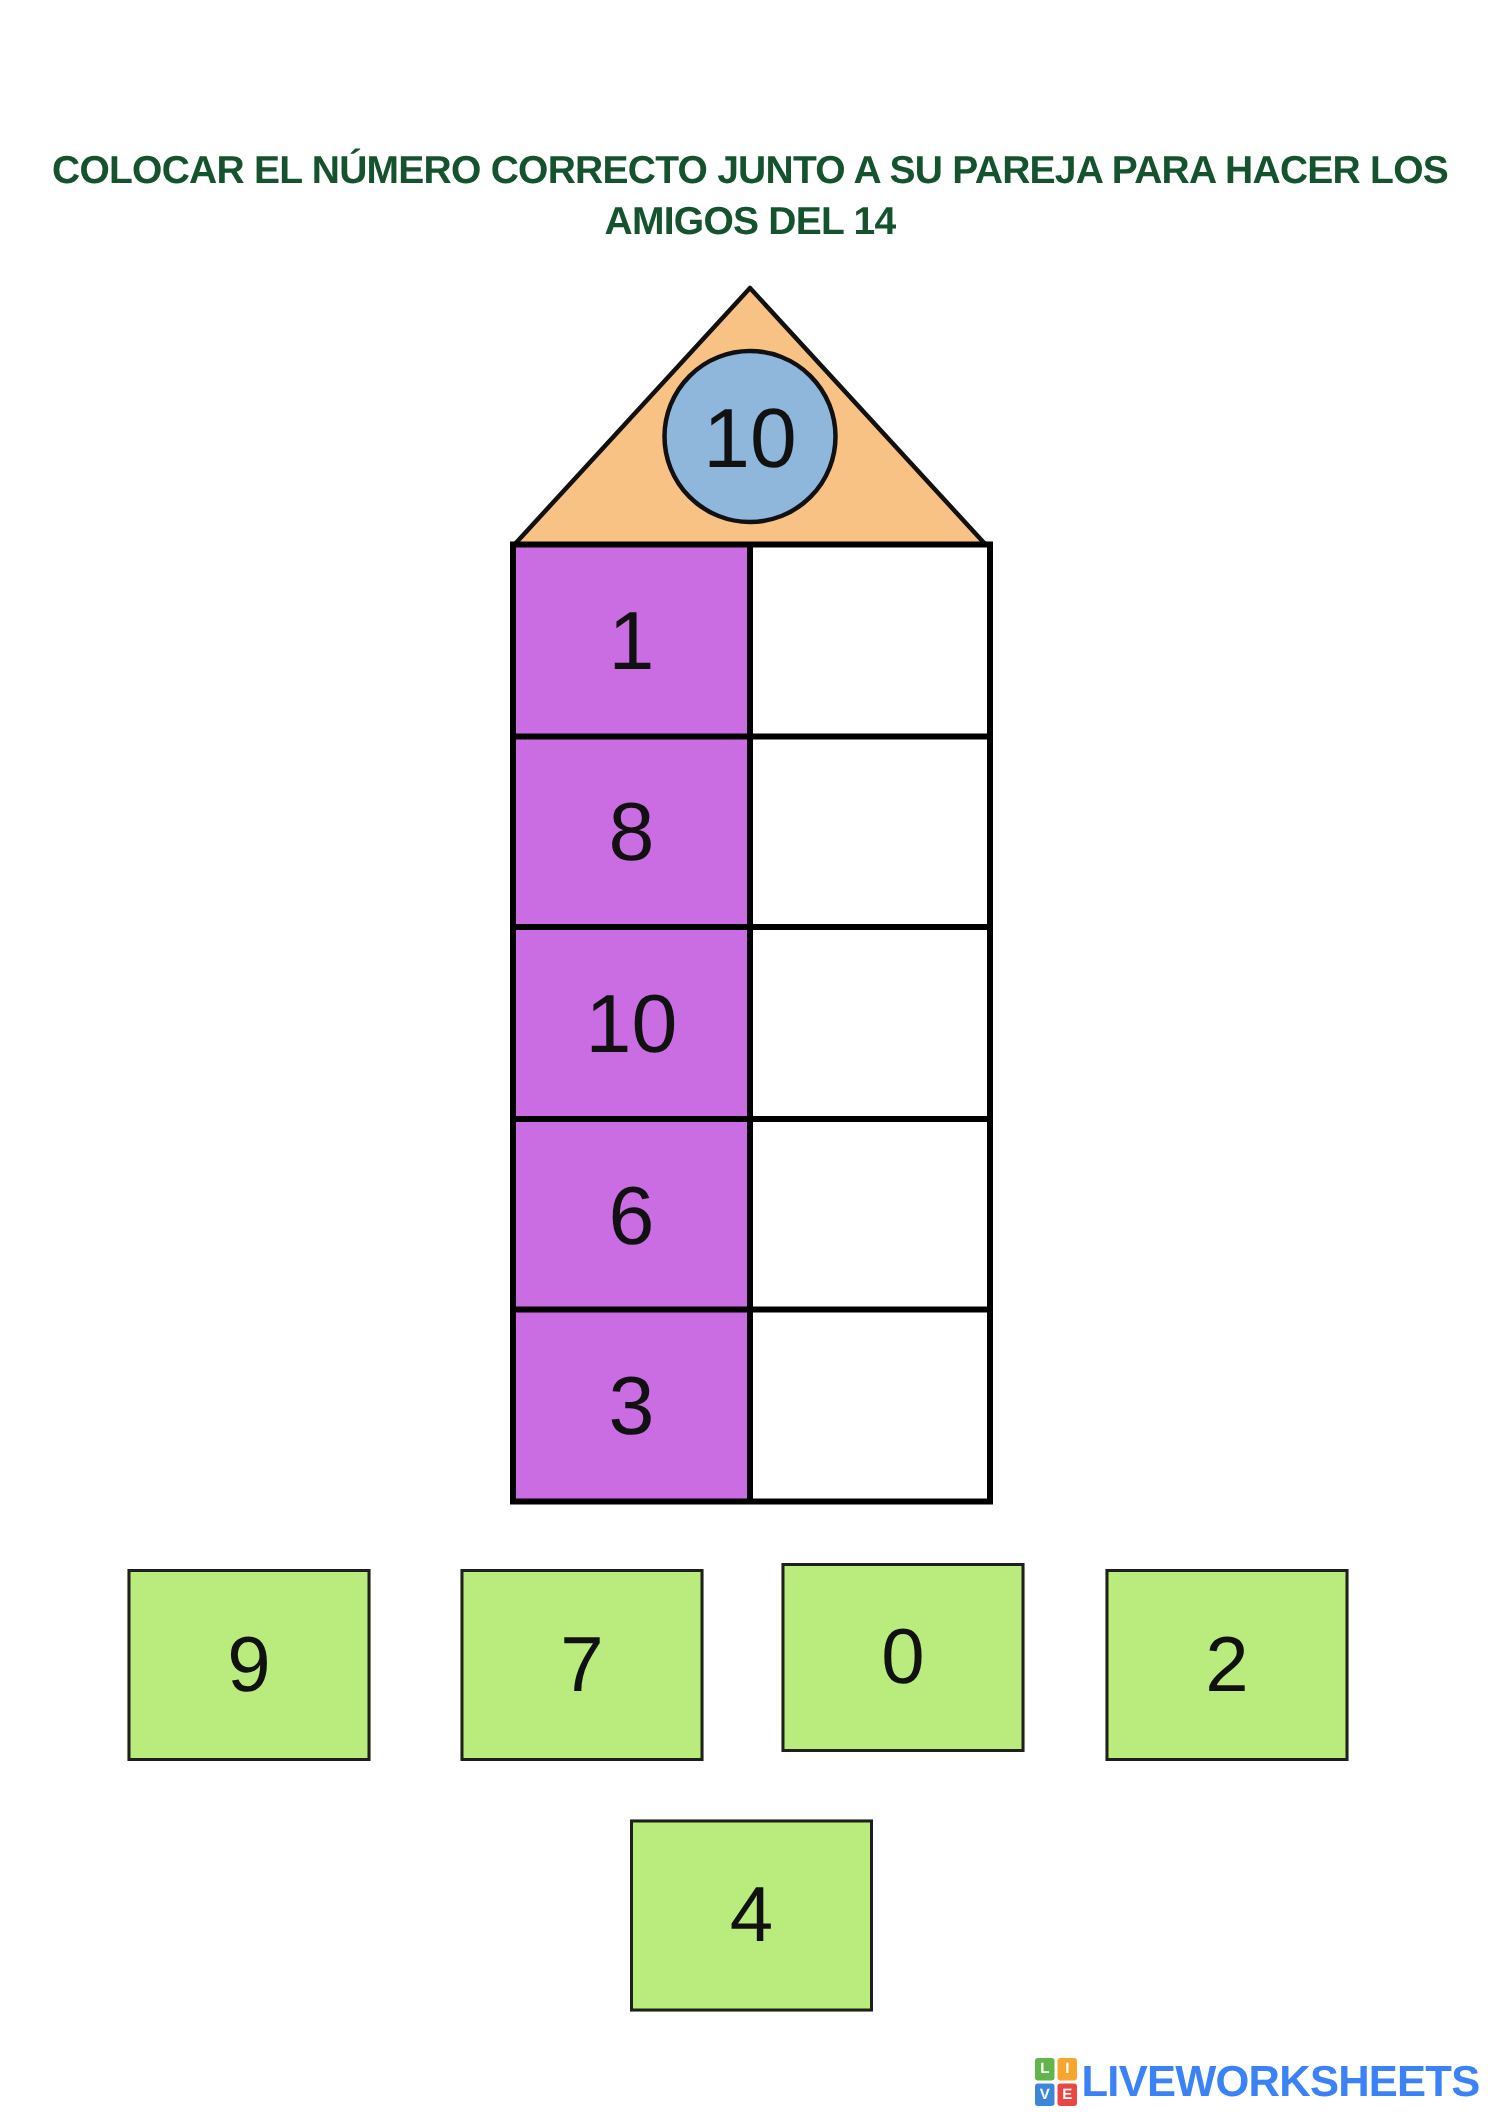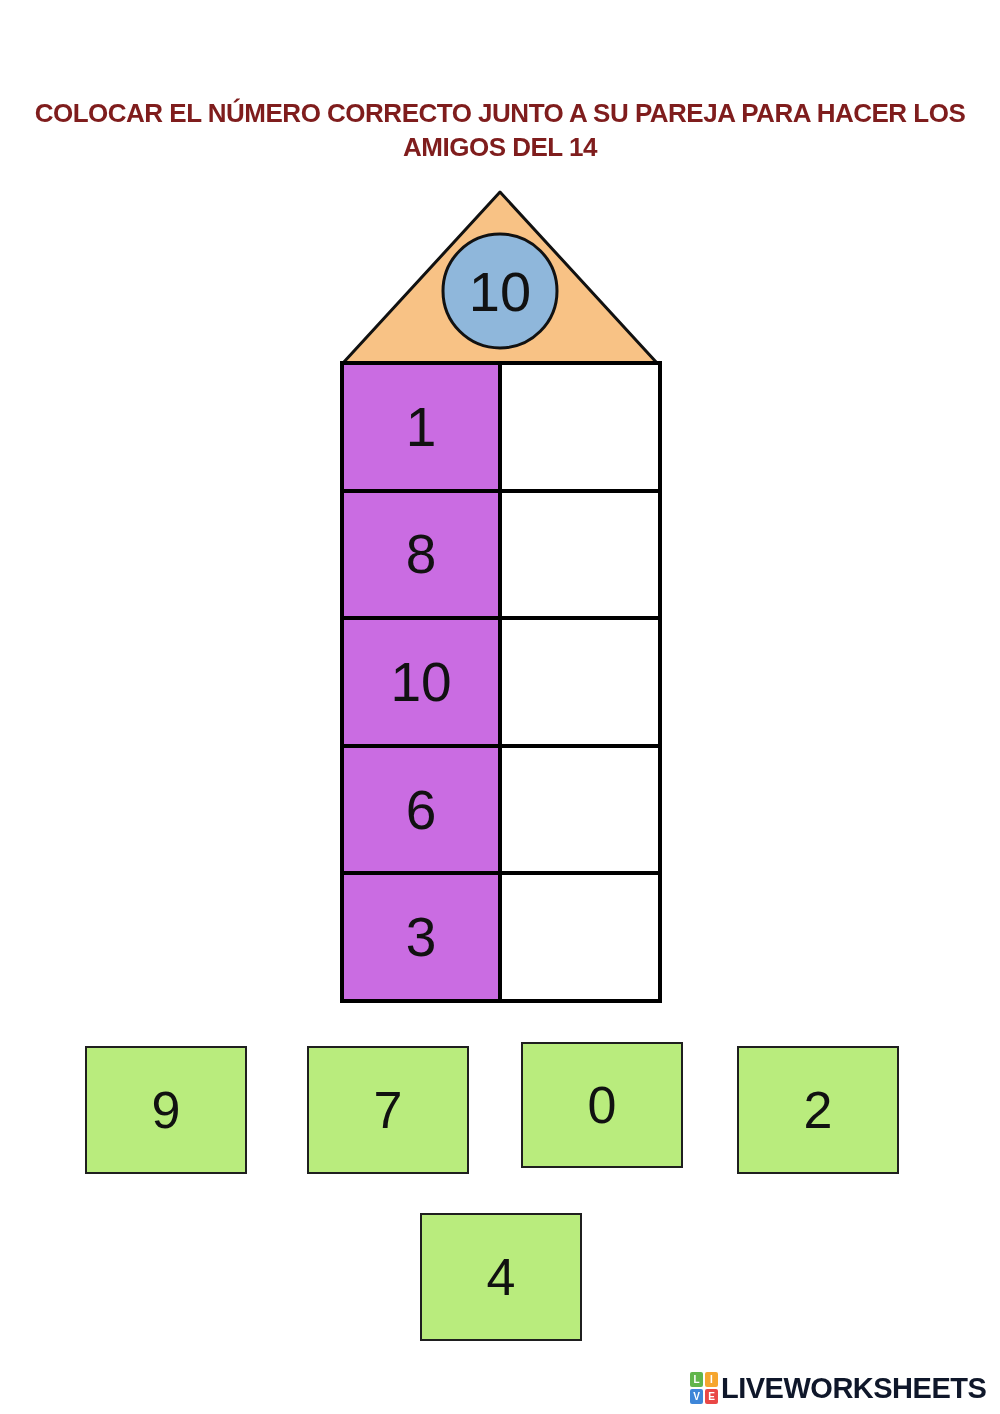--- a/index.html
+++ b/index.html
@@ -12,21 +12,21 @@
     overflow: hidden;
   }
 
   
   .title {
     position: absolute;
     top: 96px;
     left: 0;
     width: 1000px;
     text-align: center;
-    color: #7f1d1d;
+    color: #14532d;
     font-size: 26px;
     font-weight: 700;
     letter-spacing: -0.5px;
     line-height: 34px;
   }
 
   
   .house-svg {
     position: absolute;
     left: 330px;
@@ -105,21 +105,21 @@
     justify-content: center;
     color: #ffffff;
     font-size: 10px;
     font-weight: 700;
   }
   .logo-sq.c0 { background: #61B54B; }
   .logo-sq.c1 { background: #F6A62E; }
   .logo-sq.c2 { background: #3E86D8; }
   .logo-sq.c3 { background: #E94746; }
   .logo-text {
-    color: #0f172a;
+    color: #3b82f6;
     font-size: 29px;
     font-weight: 700;
     letter-spacing: -0.5px;
     line-height: 32px;
   }
 </style>
 </head>
 <body>
 
 <div class="page">

